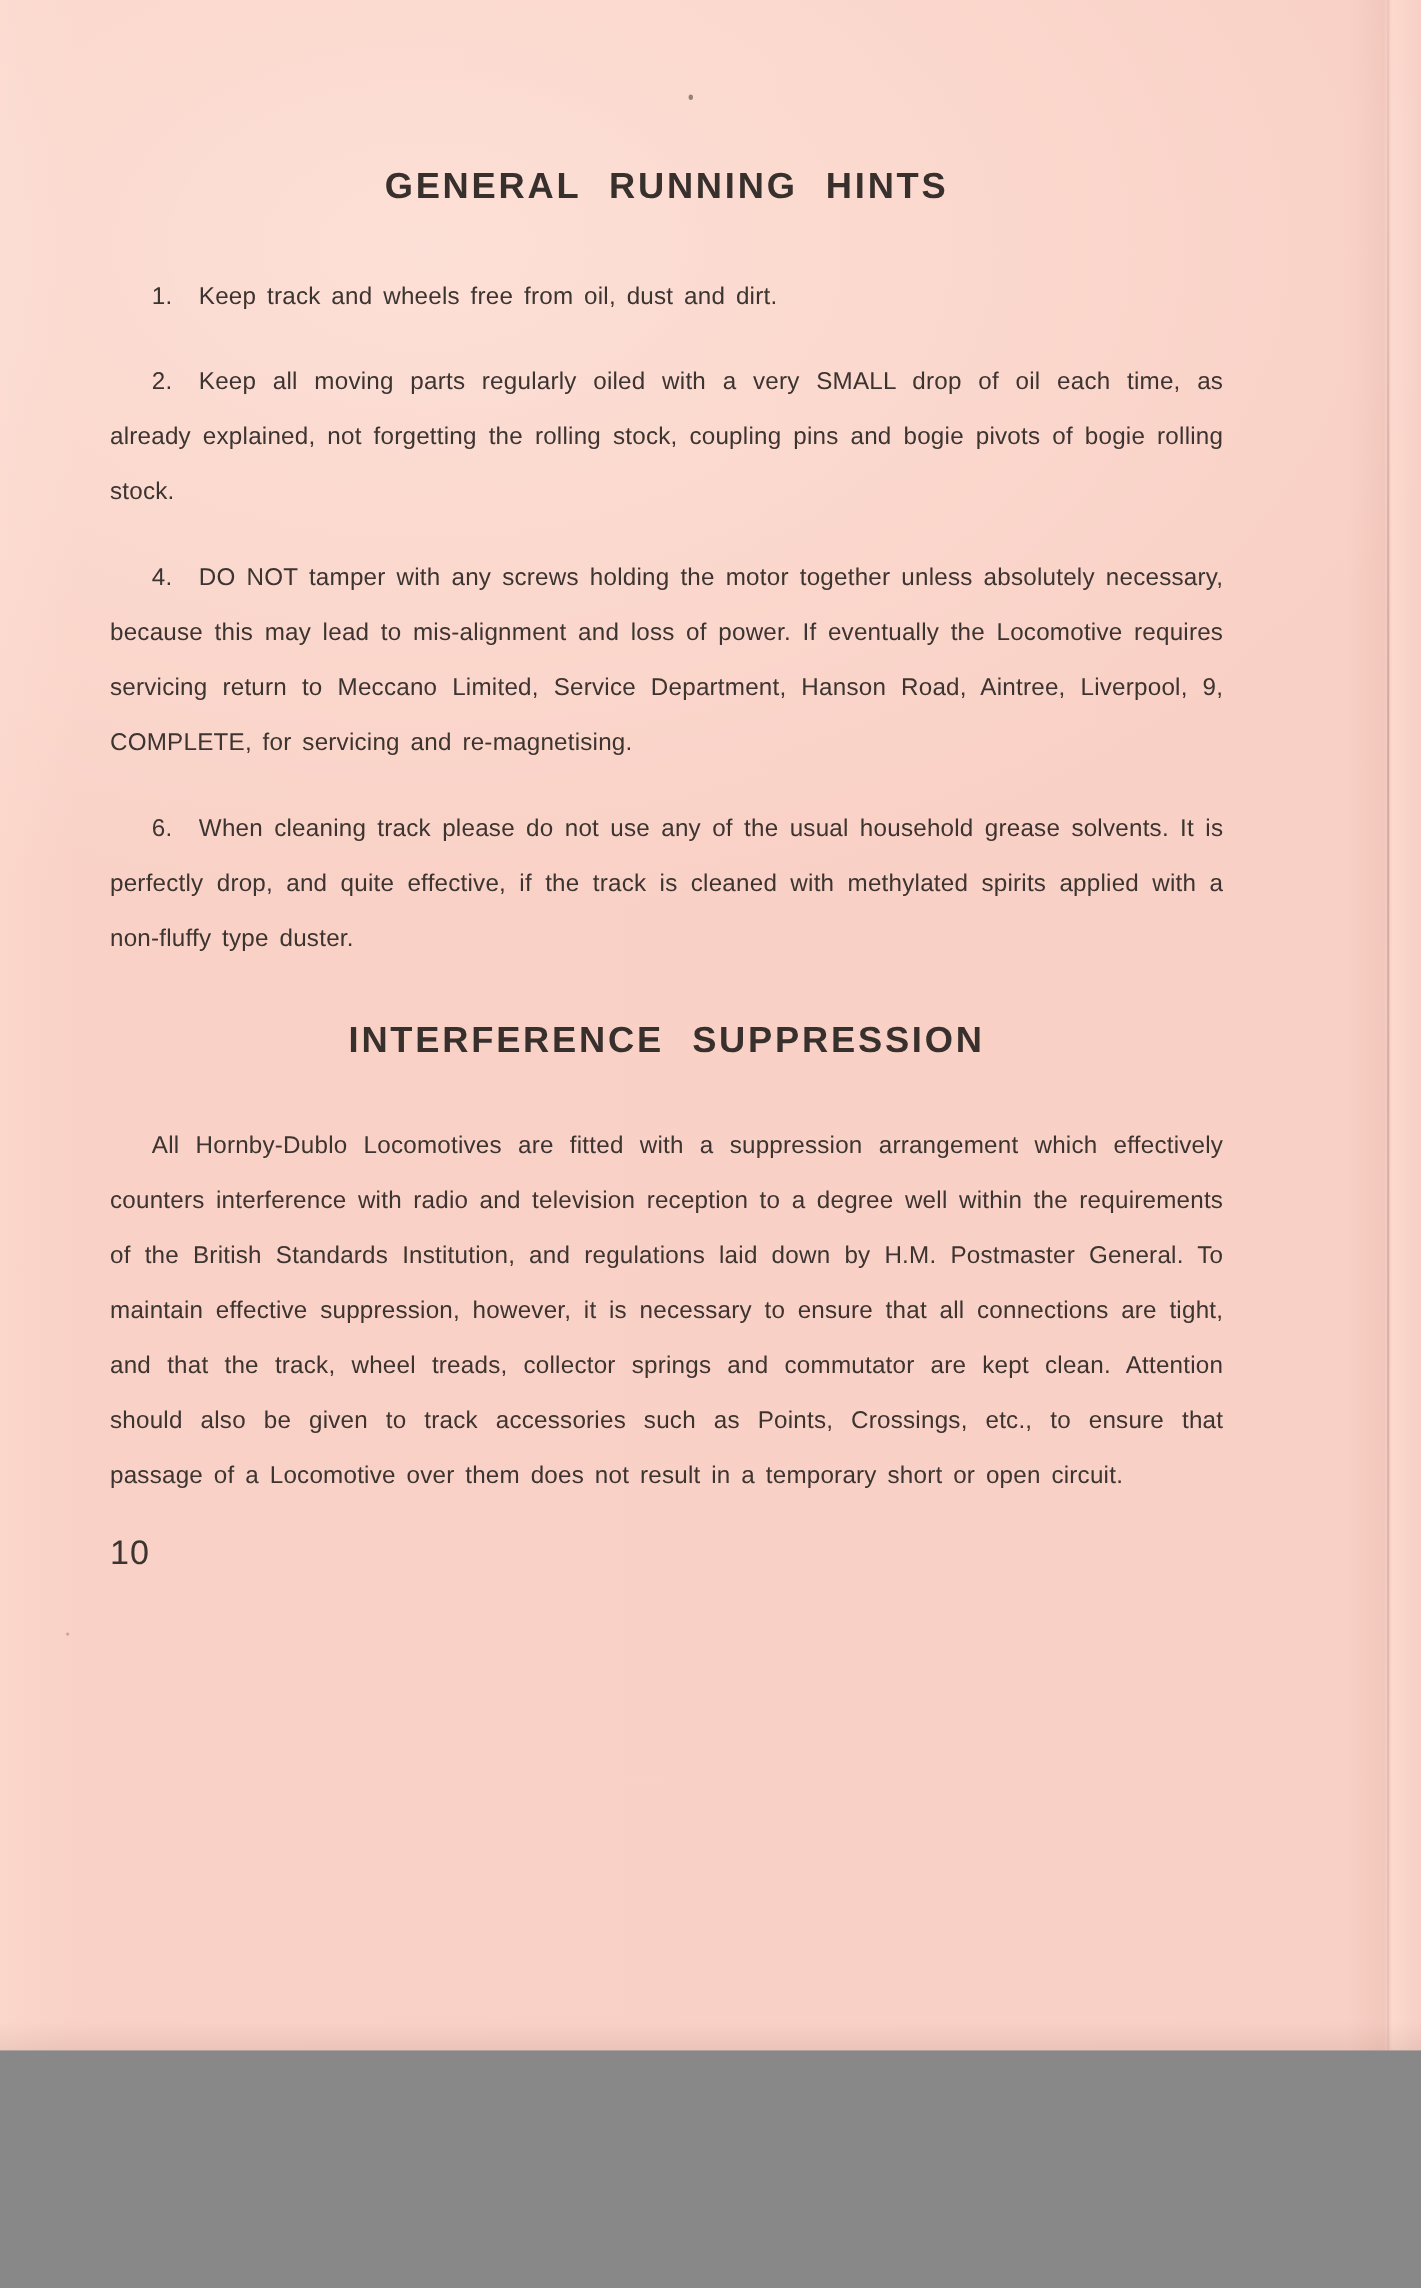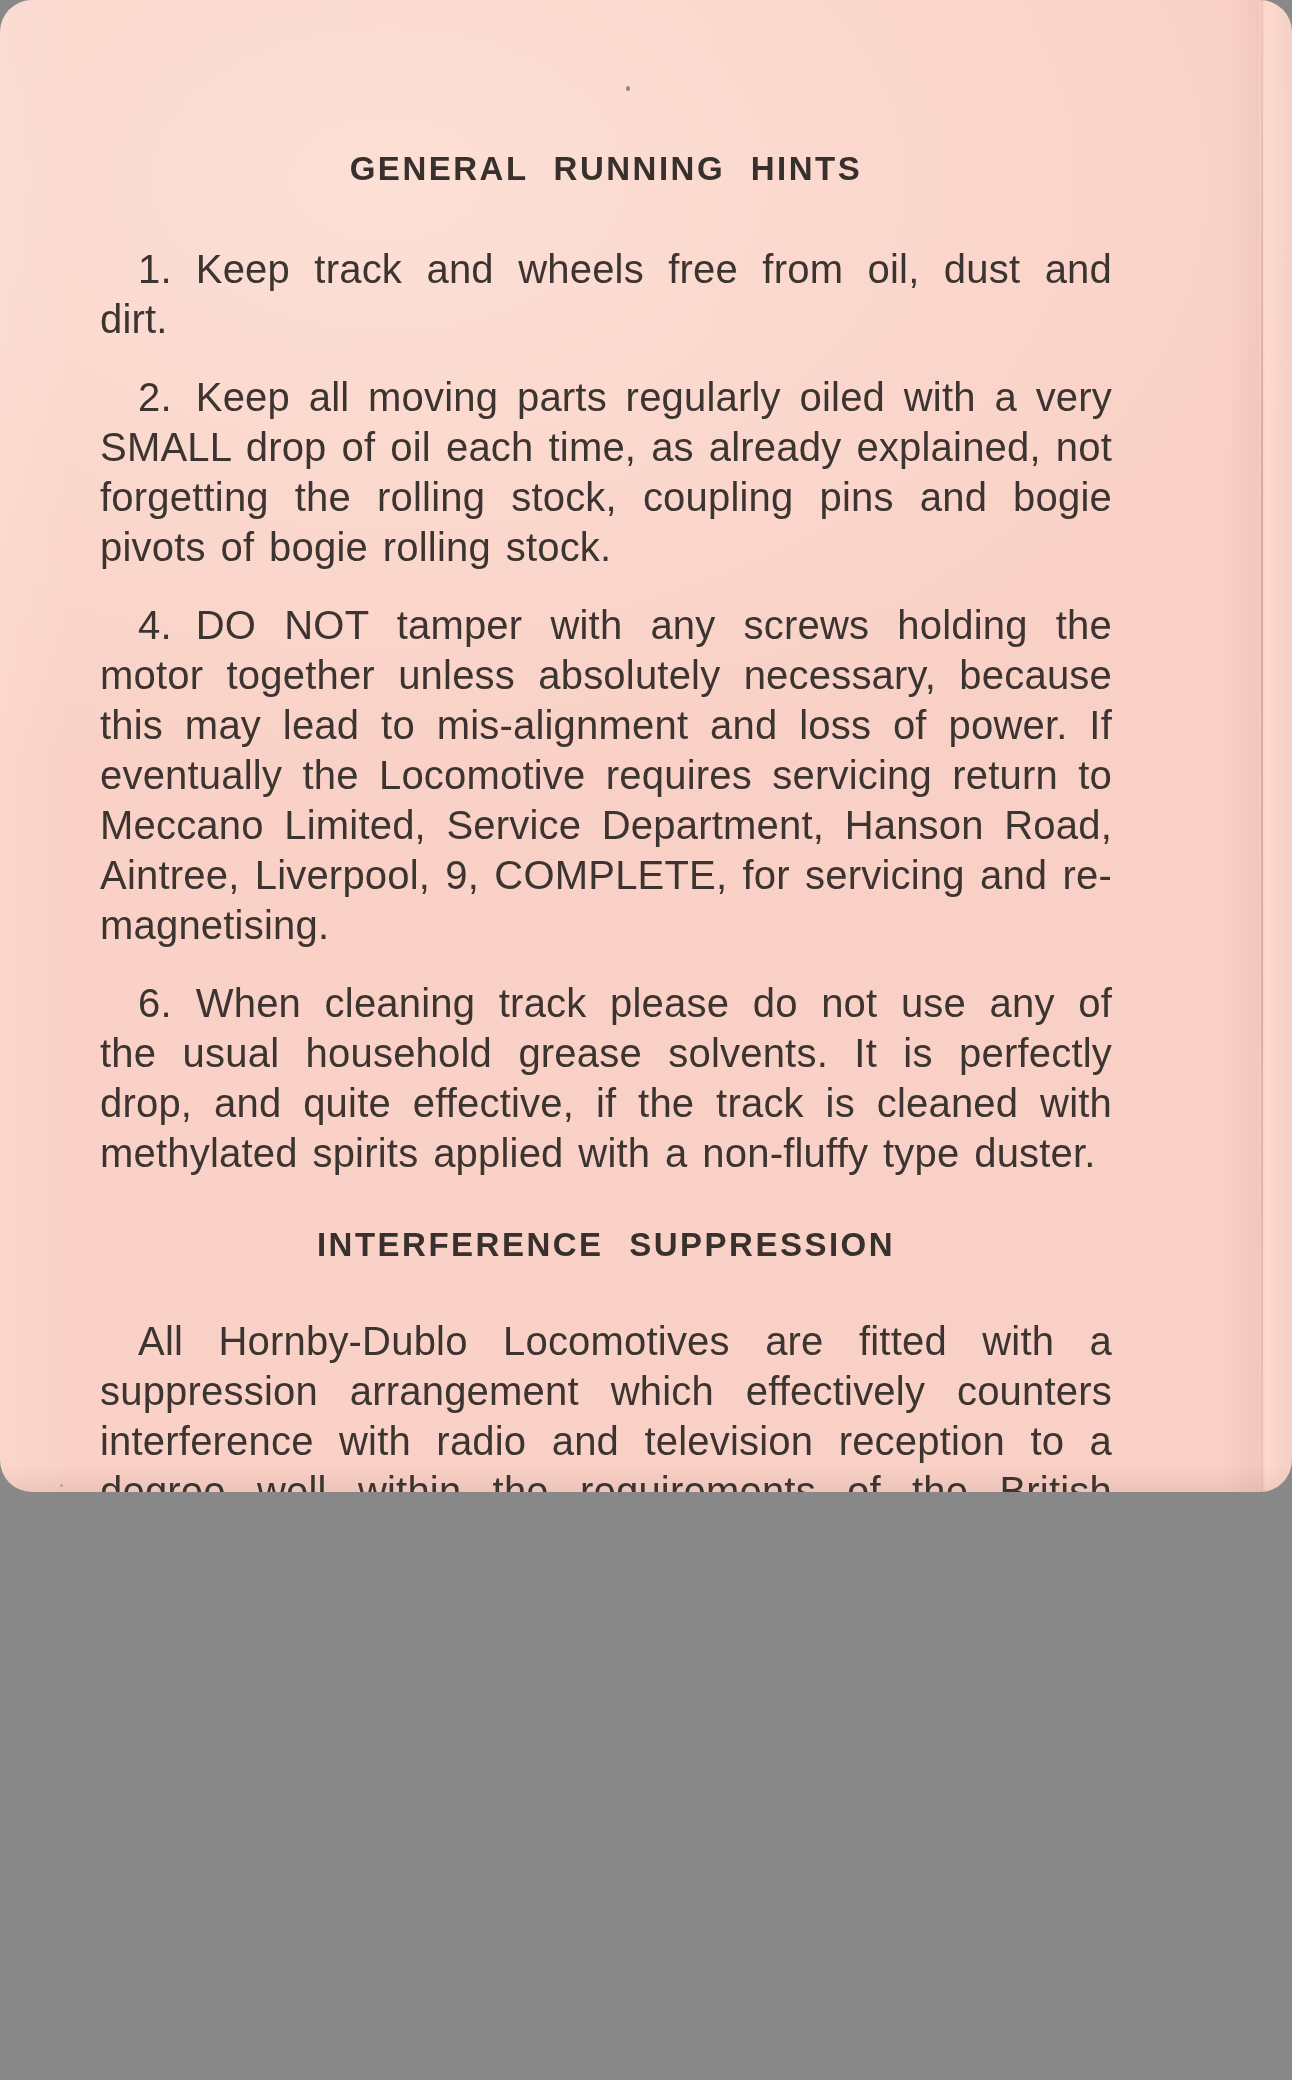--- a/index.html
+++ b/index.html
@@ -1,29 +1,28 @@
 <!DOCTYPE html>
 <html><head>
 <meta charset="utf-8">
 <style>
   html, body { margin: 0; padding: 0; background: #888; }
 
   .page {
     position: relative;
     width: 1292px;
-    height: 1492px;
+    height: 1864px;
     margin: 0 auto;
     overflow: hidden;
     font-family: "Liberation Sans", sans-serif;
     color: #3a322e;
     background:
       radial-gradient(ellipse 1400px 900px at 30% 12%, rgba(255,236,228,0.55), rgba(255,236,228,0) 70%),
       linear-gradient(90deg, #fbd6cb 0px, #f9d1c6 70px, #f9d0c5 1225px, #f2c7bc 1258px, #fcd8cd 1266px, #f6cfc5 1292px),
       #f9d0c5;
-    border-radius: 32px;
   }
 
   
   .fold-line {
     position: absolute;
     top: 0; bottom: 0; right: 29px;
     width: 2px;
     background: linear-gradient(180deg,
       rgba(158,108,98,0.10), rgba(158,108,98,0.38) 35%,
       rgba(158,108,98,0.30) 70%, rgba(158,108,98,0.12));
@@ -52,21 +51,21 @@
     font-weight: bold;
     letter-spacing: 2.5px;
     word-spacing: 14px;
     color: #38302c;
   }
   h1.doc-title { margin-bottom: 56px; }
   h2.section-heading { margin-top: 48px; margin-bottom: 52px; }
 
   p.par {
     margin: 0 0 28px 0;
-    font-size: 40px;
+    font-size: 22px;
     line-height: 50px;
     text-align: justify;
     text-indent: 38px;
     word-spacing: 3.5px;
     letter-spacing: 0.2px;
     color: #3c3430;
   }
   p.par .num { padding-right: 24px; }
 
   .page-num {

